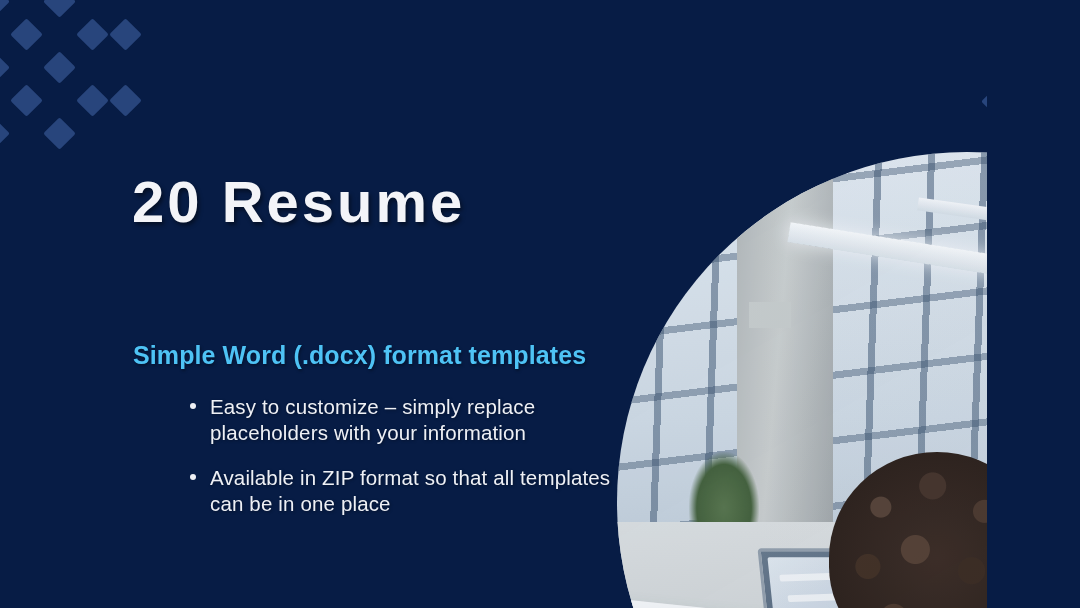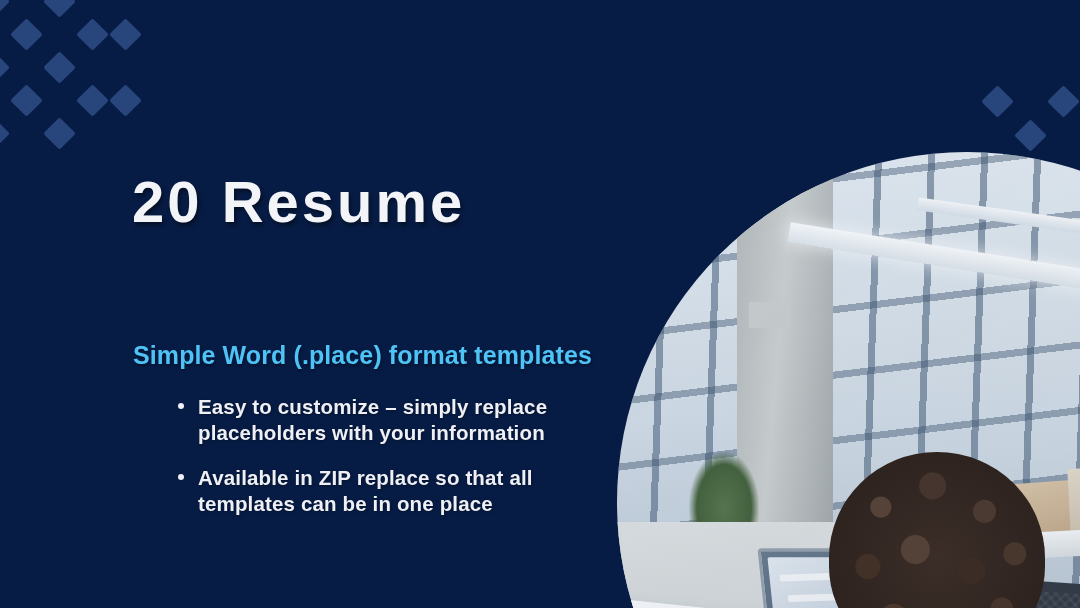--- a/index.html
+++ b/index.html
@@ -7,21 +7,21 @@
 
   html, body {
     width:1080px; height:608px;
     overflow:hidden;
     background:#071c45;
     font-family:"Liberation Sans", sans-serif;
   }
 
   .slide {
     position:relative;
-    width:1080px; height:608px;
+    width:987px; height:608px;
     background:#071c45;
     overflow:hidden;
     padding-left:35px;
   }
 
   
   .diamond-field {
     position:absolute;
     pointer-events:none;
   }
@@ -257,24 +257,23 @@
     color:#4ec3f5;
     font-size:25px;
     font-weight:bold;
     letter-spacing:0.1px;
     white-space:nowrap;
     text-shadow:1px 2px 3px rgba(0,0,0,0.35);
   }
 
   .bullets {
     position:absolute;
-    left:176px; top:394px;
+    left:188px; top:394px;
     width:450px;
     list-style:none;
-    font-weight:bold;
   }
   .bullet {
     position:relative;
     padding-left:22px;
     margin-bottom:19px;
     color:#eef0f5;
     font-size:20.5px;
     line-height:26px;
     letter-spacing:0.15px;
     text-shadow:1px 1px 3px rgba(0,0,0,0.35);
@@ -357,26 +356,26 @@
       <div class="photo-tint"></div>
     </div>
   </div>
 
   <div class="content">
 
     <h1 class="title">
       <span class="title-line">20 Resume</span>
     </h1>
 
-    <div class="subtitle">Simple Word (.place) format templates</div>
+    <div class="subtitle">Simple Word (.docx) format templates</div>
 
     <ul class="bullets">
       <li class="bullet">
         <span class="bullet-text">Easy to customize – simply replace placeholders with your information</span>
       </li>
       <li class="bullet">
-        <span class="bullet-text">Available in ZIP replace so that all templates can be in one place</span>
+        <span class="bullet-text">Available in ZIP format so that all templates can be in one place</span>
       </li>
     </ul>
 
   </div>
 
 </div>
 
 </body></html>

